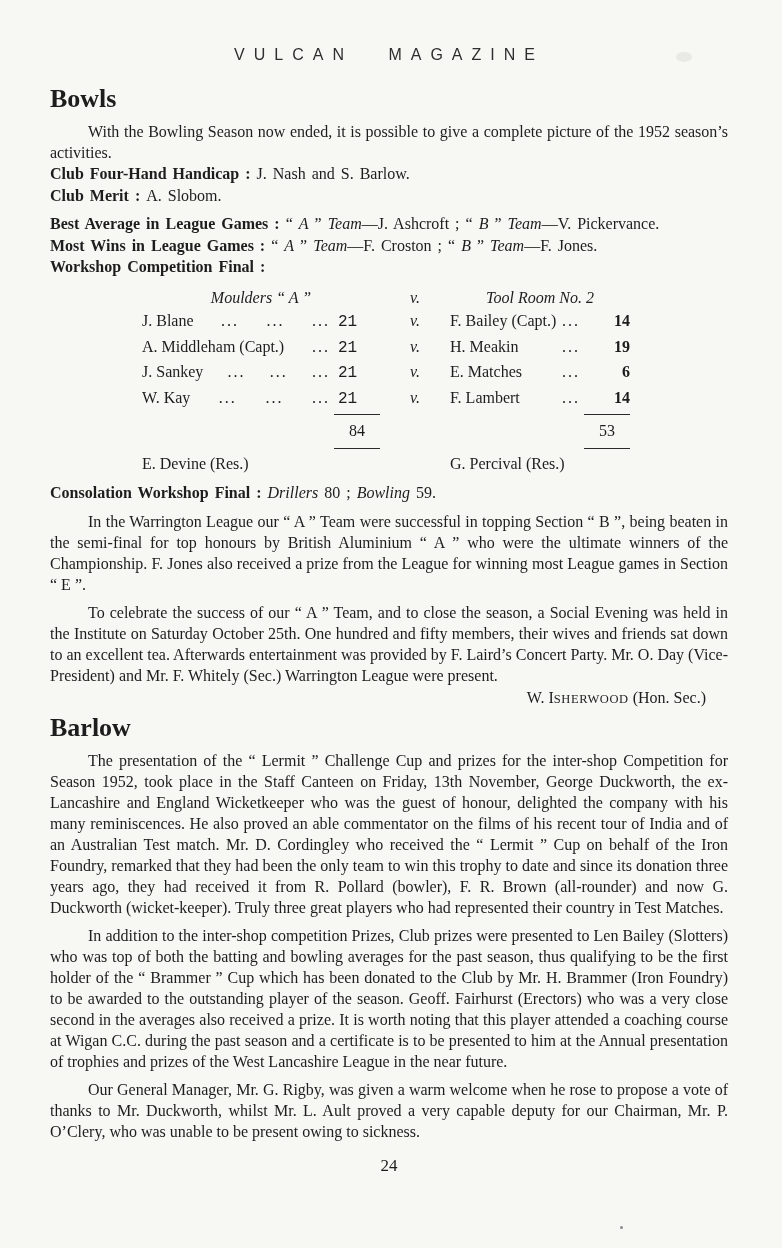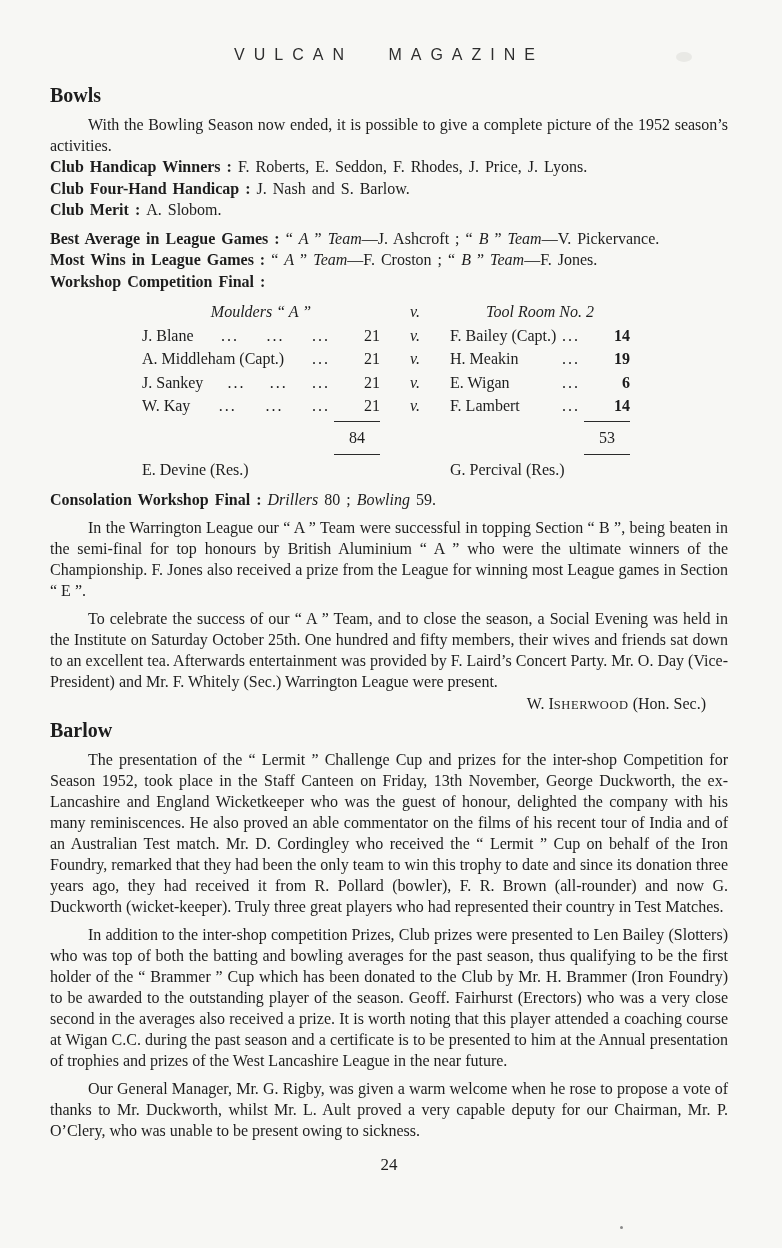--- a/index.html
+++ b/index.html
@@ -8,36 +8,36 @@
     background:#f7f7f4;
     font-family:"Liberation Serif",serif;
     color:#1d1d1d;
   }
   .page{position:relative;box-sizing:border-box;height:100%;padding:46px 54px 0 50px;}
   .masthead{
     font-family:"Liberation Sans",sans-serif;
     font-size:16px;font-weight:400;color:#2e2e2e;
     letter-spacing:9px;word-spacing:22px;text-align:center;
   }
-  .h2{font-size:20px;font-weight:bold;margin:20px 0 3px;}
+  .h2{font-size:26px;font-weight:bold;margin:20px 0 3px;}
   .h2.tight{margin-top:3px;}
   .p{font-size:16px;line-height:21px;text-align:justify;text-indent:38px;margin:7px 0 0;}
   .line{font-size:16px;line-height:21.5px;word-spacing:2px;}
   .line.gap{margin-top:7px;}
   .b{font-weight:bold;}
   .i{font-style:italic;}
   .sc{font-size:12.5px;letter-spacing:0.6px;}
   .sign{font-size:16px;line-height:21px;text-align:right;padding-right:22px;margin-top:1px;}
   .scoretable{margin:8px 0 2px;font-size:16px;}
   .trow{display:grid;grid-template-columns:92px 196px 42px 70px 140px 40px;line-height:23.5px;align-items:baseline;}
   .hh{grid-column:2/4;text-align:center;font-style:italic;}
   .vv{grid-column:4;text-align:center;font-style:italic;}
   .ah{grid-column:5/7;text-align:center;font-style:italic;}
   .hcell{grid-column:2;display:flex;justify-content:space-between;padding-right:8px;}
-  .hscore{grid-column:3;text-align:right;}
+  .hscore{grid-column:3;text-align:left;font-family:Liberation Mono, monospace;}
   .vcell{grid-column:4;text-align:center;font-style:italic;}
   .acell{grid-column:5;display:flex;justify-content:space-between;padding-right:10px;}
   .ascore{grid-column:6;text-align:right;font-weight:bold;}
   .dots{letter-spacing:2px;}
   .tnum{
     width:46px;justify-self:end;text-align:center;
     border-top:1.6px solid #2a2a2a;border-bottom:1.6px solid #2a2a2a;
     padding:4px 0 5px;margin-top:3px;
   }
   .tnum.h{grid-column:3;}
@@ -50,21 +50,20 @@
   .speck{position:absolute;left:620px;top:1226px;width:3px;height:3px;background:#8a8a8a;border-radius:50%;}
 </style>
 </head>
 <body>
 
 <div class="page">
   <div class="masthead">VULCAN MAGAZINE</div>
   <div id="content">
       <div class="h2">Bowls</div>
       <div class="p"><span>With the Bowling Season now ended, it is possible to give a complete picture of the 1952 season’s activities.</span></div>
-      <div class="line"><span class="b ">Club Handicap Winners : </span><span>F. Roberts, E. Seddon, F. Rhodes, J. Price, J. Lyons.</span></div>
       <div class="line"><span class="b ">Club Four-Hand Handicap : </span><span>J. Nash and S. Barlow.</span></div>
       <div class="line"><span class="b ">Club Merit : </span><span>A. Slobom.</span></div>
       <div class="line gap"><span class="b ">Best Average in League Games : </span><span>“ </span><span class="i ">A</span><span> ” </span><span class="i ">Team</span><span>—J. Ashcroft ; </span><span>“ </span><span class="i ">B</span><span> ” </span><span class="i ">Team</span><span>—V. Pickervance.</span></div>
       <div class="line"><span class="b ">Most Wins in League Games : </span><span>“ </span><span class="i ">A</span><span> ” </span><span class="i ">Team</span><span>—F. Croston ; </span><span>“ </span><span class="i ">B</span><span> ” </span><span class="i ">Team</span><span>—F. Jones.</span></div>
       <div class="line"><span class="b ">Workshop Competition Final :</span></div>
       <div class="scoretable">
         <div class="trow">
           <div class="hh">Moulders “ A ”</div>
           <div class="vv">v.</div>
           <div class="ah">Tool Room No. 2</div>
@@ -100,21 +99,21 @@
         <div class="trow">
           <div class="hcell">
             <span>J. Sankey</span>
             <span class="dots">...</span>
             <span class="dots">...</span>
             <span class="dots">...</span>
           </div>
           <div class="hscore">21</div>
           <div class="vcell">v.</div>
           <div class="acell">
-            <span>E. Wigan</span>
+            <span>E. Matches</span>
             <span class="dots">...</span>
           </div>
           <div class="ascore">6</div>
         </div>
         <div class="trow">
           <div class="hcell">
             <span>W. Kay</span>
             <span class="dots">...</span>
             <span class="dots">...</span>
             <span class="dots">...</span>

